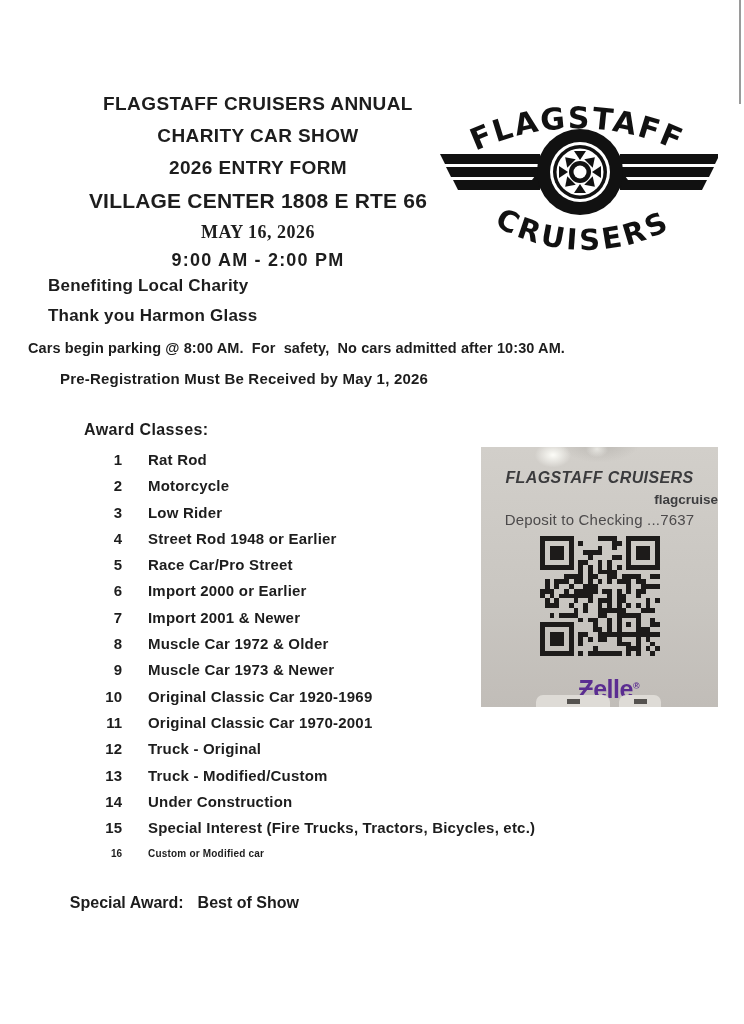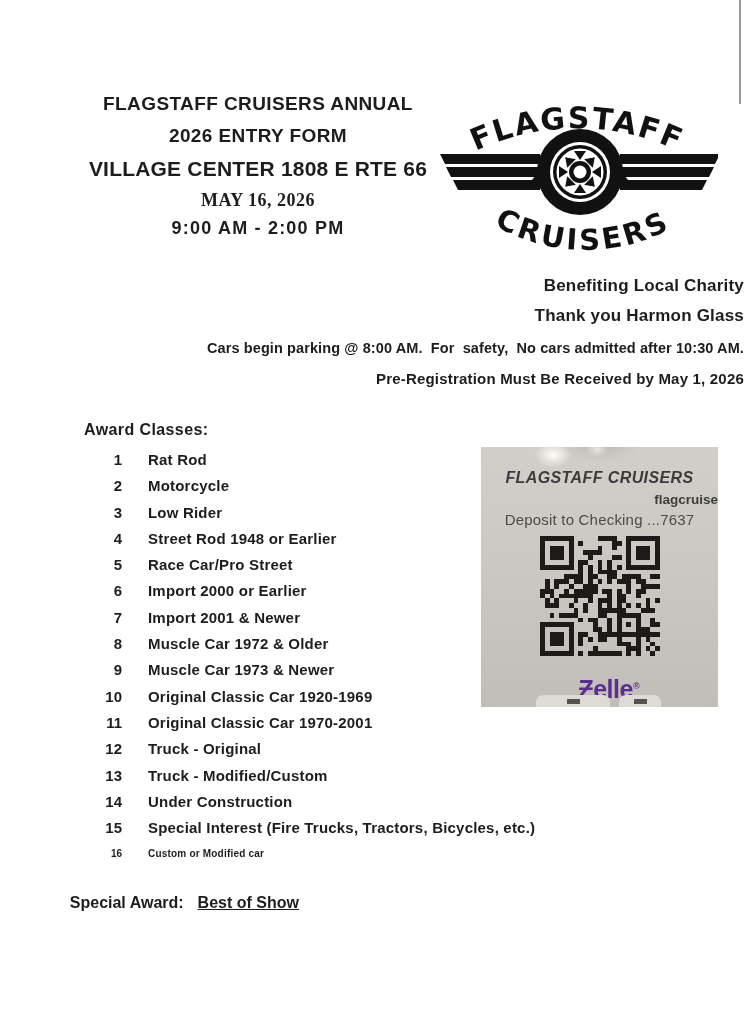--- a/index.html
+++ b/index.html
@@ -14,36 +14,36 @@
   .t-line1,.t-line2,.t-line3{font-size:19px;line-height:32px;letter-spacing:.4px;}
   .t-line4{font-size:21px;line-height:34px;letter-spacing:.2px;}
   .t-line5{font-size:18px;line-height:28px;letter-spacing:.5px;font-family:Liberation Serif, serif;}
   .t-line6{font-size:18px;line-height:28px;letter-spacing:1.2px;}
 
   
   .logo{position:absolute;left:434px;top:84px;width:284px;height:172px;}
   .logo text{font-family:"DejaVu Sans",sans-serif;font-weight:700;fill:#111;}
 
   
-  .notice{position:absolute;left:0;right:0;text-align:right;font-weight:700;white-space:pre-wrap;}
+  .notice{position:absolute;left:0;right:16px;text-align:left;font-weight:700;white-space:pre-wrap;}
   .benefiting{top:276px;font-size:17px;padding-left:48px;letter-spacing:.2px;}
   .thanks{top:306px;font-size:17px;padding-left:48px;letter-spacing:.2px;}
   .parking{top:340px;font-size:14.5px;padding-left:28px;letter-spacing:.1px;}
   .prereg{top:370px;font-size:15px;padding-left:60px;letter-spacing:.2px;}
 
   
   .award-section{position:absolute;left:52px;top:421px;width:560px;margin-left:32px;}
   .award-heading{font-size:16px;font-weight:700;letter-spacing:.4px;}
   .award-list{list-style:none;margin:8px 0 0 0;padding:0;}
   .award-row{display:flex;line-height:26.3px;font-weight:700;font-size:15px;white-space:pre;}
   .award-row .num{display:inline-block;width:38px;min-width:38px;text-align:right;padding-right:0;}
   .award-row .lbl{margin-left:26px;letter-spacing:.2px;}
   .award-row.small{font-size:10px;}
   .special-award{position:absolute;left:52px;top:876px;font-size:16px;font-weight:700;white-space:pre;}
-  .special-award .sa-value{margin-left:14px;text-decoration:underline;}
+  .special-award .sa-value{margin-left:14px;}
 
   
   .zelle-photo{
     position:absolute;left:481px;top:447px;width:237px;height:260px;overflow:hidden;
     background:
       radial-gradient(ellipse 26px 18px at 72px 8px, rgba(255,255,250,.95), rgba(255,255,250,0) 70%),
       radial-gradient(ellipse 16px 12px at 116px 2px, rgba(255,255,250,.6), rgba(255,255,250,0) 70%),
       radial-gradient(ellipse 58px 30px at 50% -6px, rgba(125,122,117,.30), rgba(125,122,117,0) 72%),
       linear-gradient(#d2cfca, #c9c6c1 58%, #c1bdb8);
   }
@@ -60,20 +60,21 @@
 </style>
 </head>
 <body>
 
 <div class="page">
 
   <div class="scan-line"></div>
 
   <header class="title-block">
     <div class="t-line1">FLAGSTAFF CRUISERS ANNUAL</div>
+    <div class="t-line2">CHARITY CAR SHOW</div>
     <div class="t-line3">2026 ENTRY FORM</div>
     <div class="t-line4">VILLAGE CENTER 1808 E RTE 66</div>
     <div class="t-line5">MAY 16, 2026</div>
     <div class="t-line6">9:00 AM - 2:00 PM</div>
   </header>
 
   <svg class="logo" viewBox="0 0 284 172" aria-hidden="true">
     <defs>
       <path id="arcTop" d="M 28 74 A 238 238 0 0 1 258 74" fill="none"></path>
       <path id="arcBottom" d="M 55 138 A 181 181 0 0 0 243 141" fill="none"></path>

